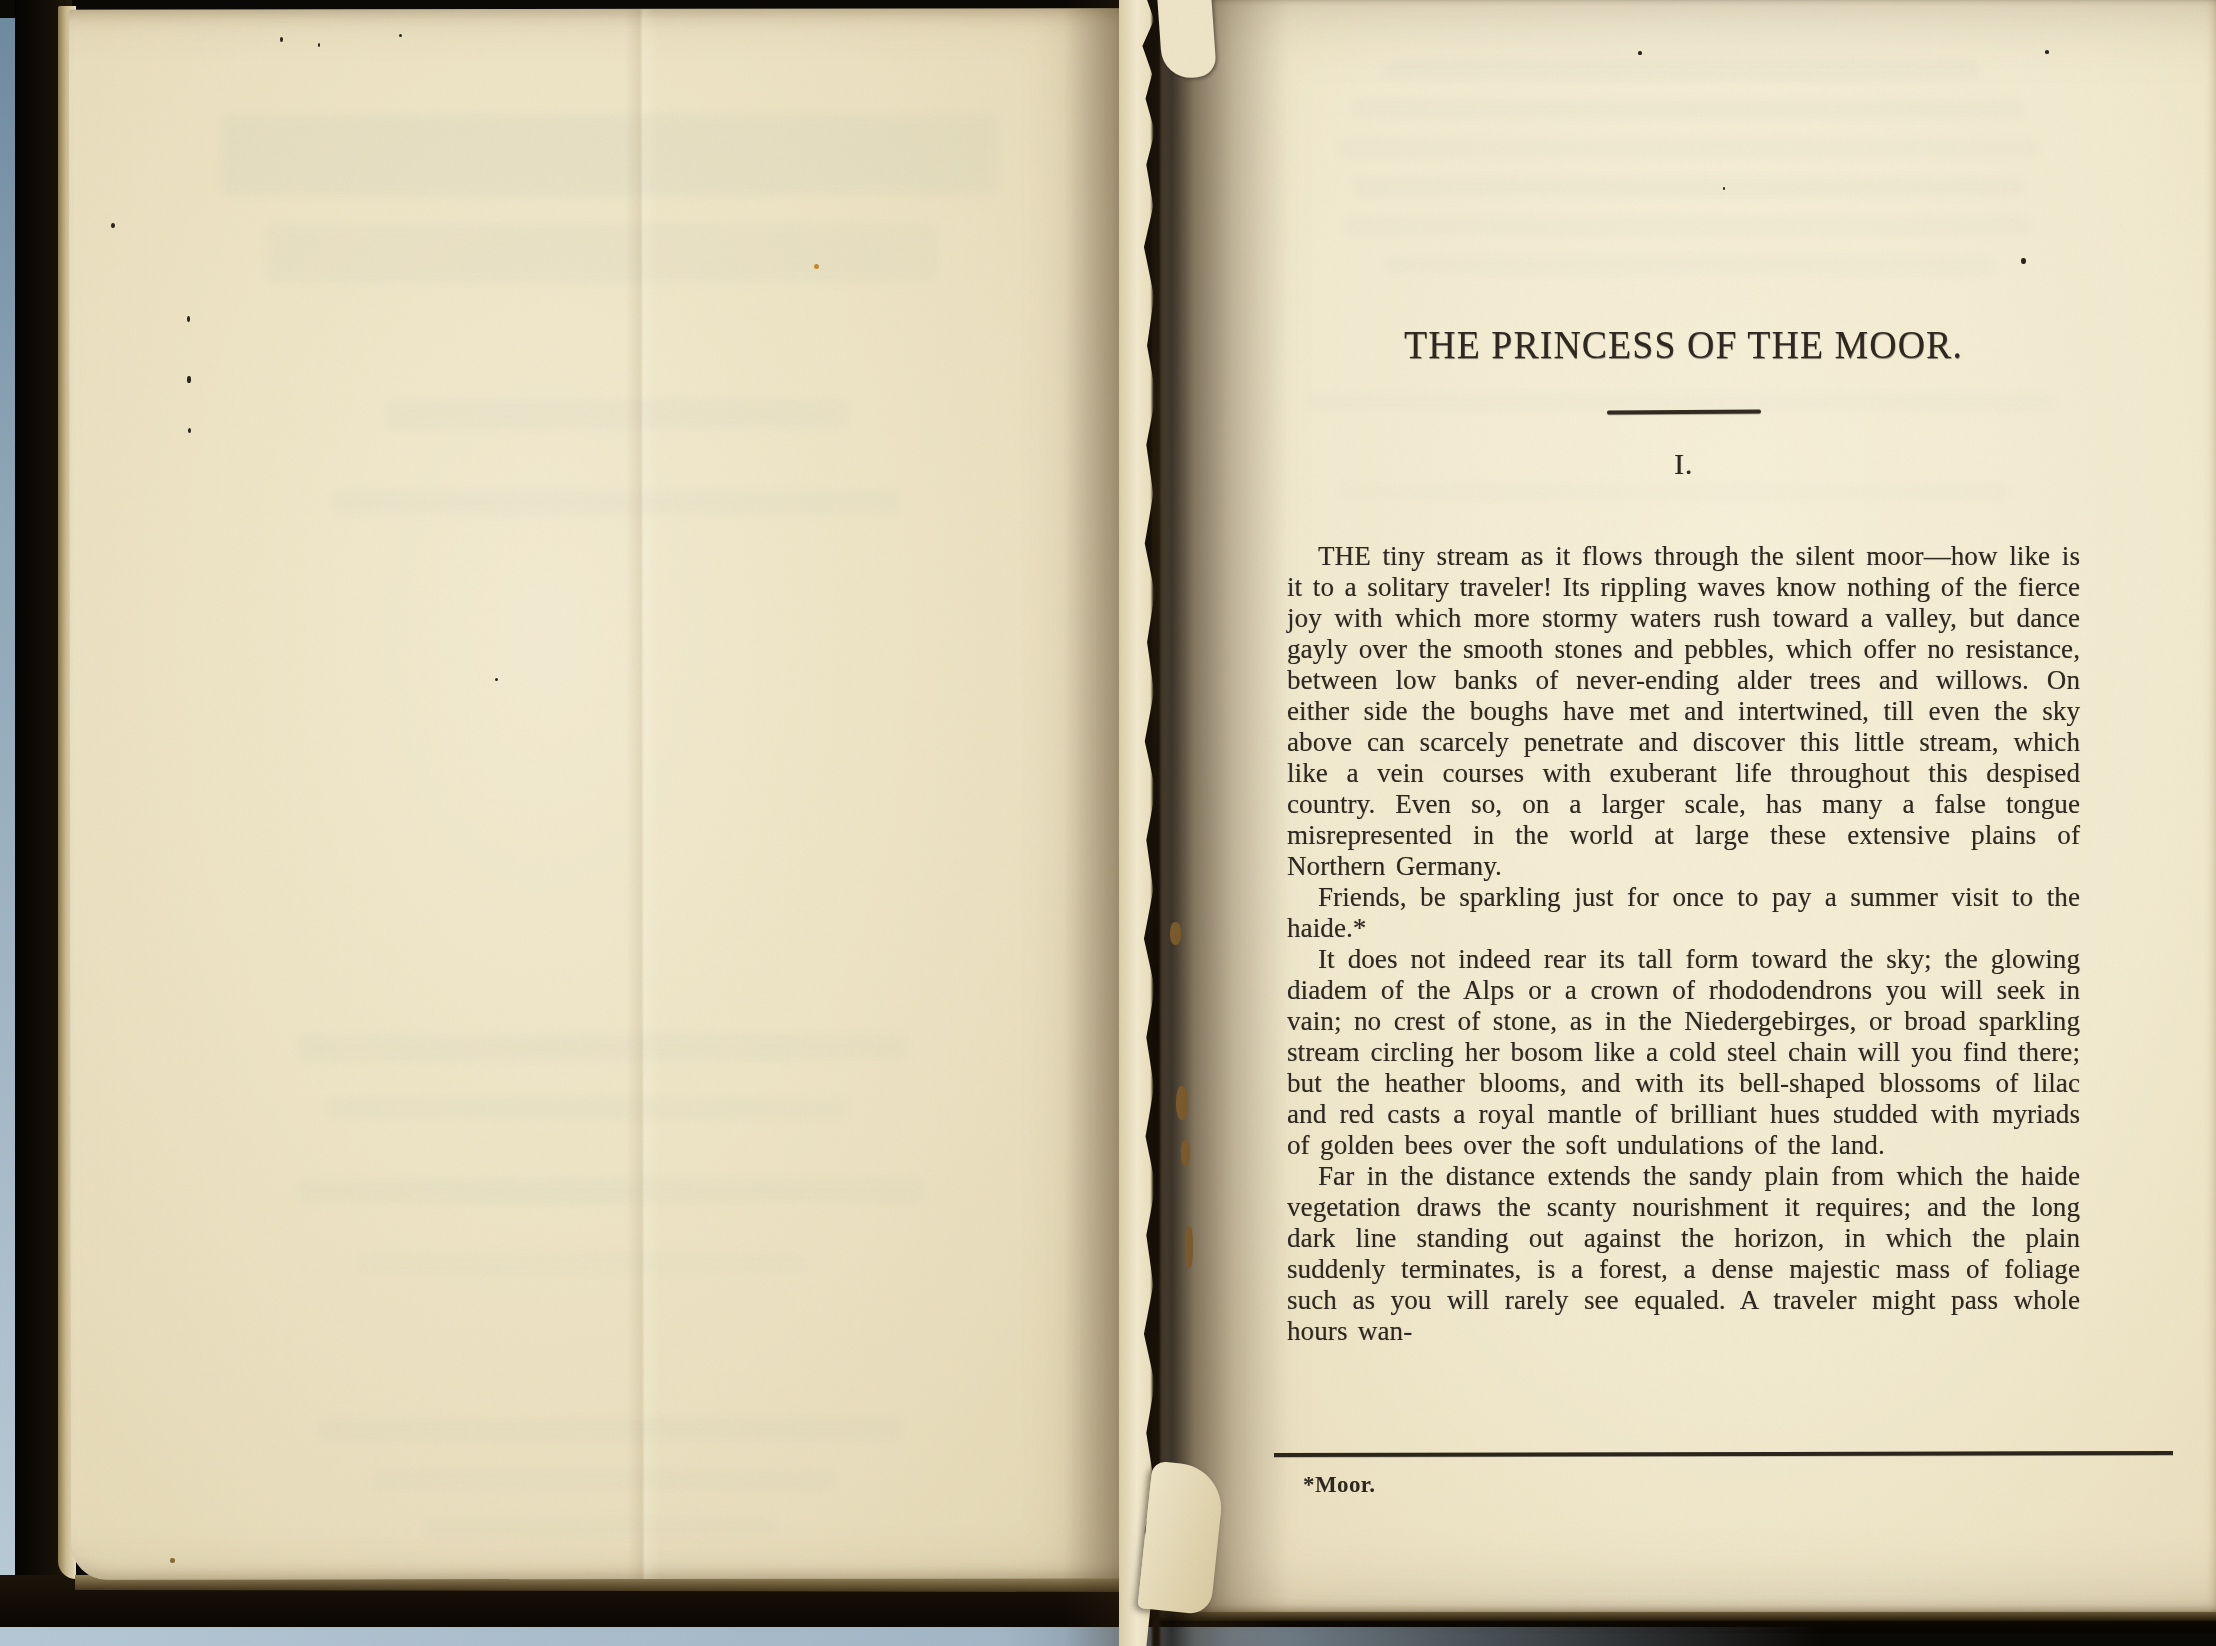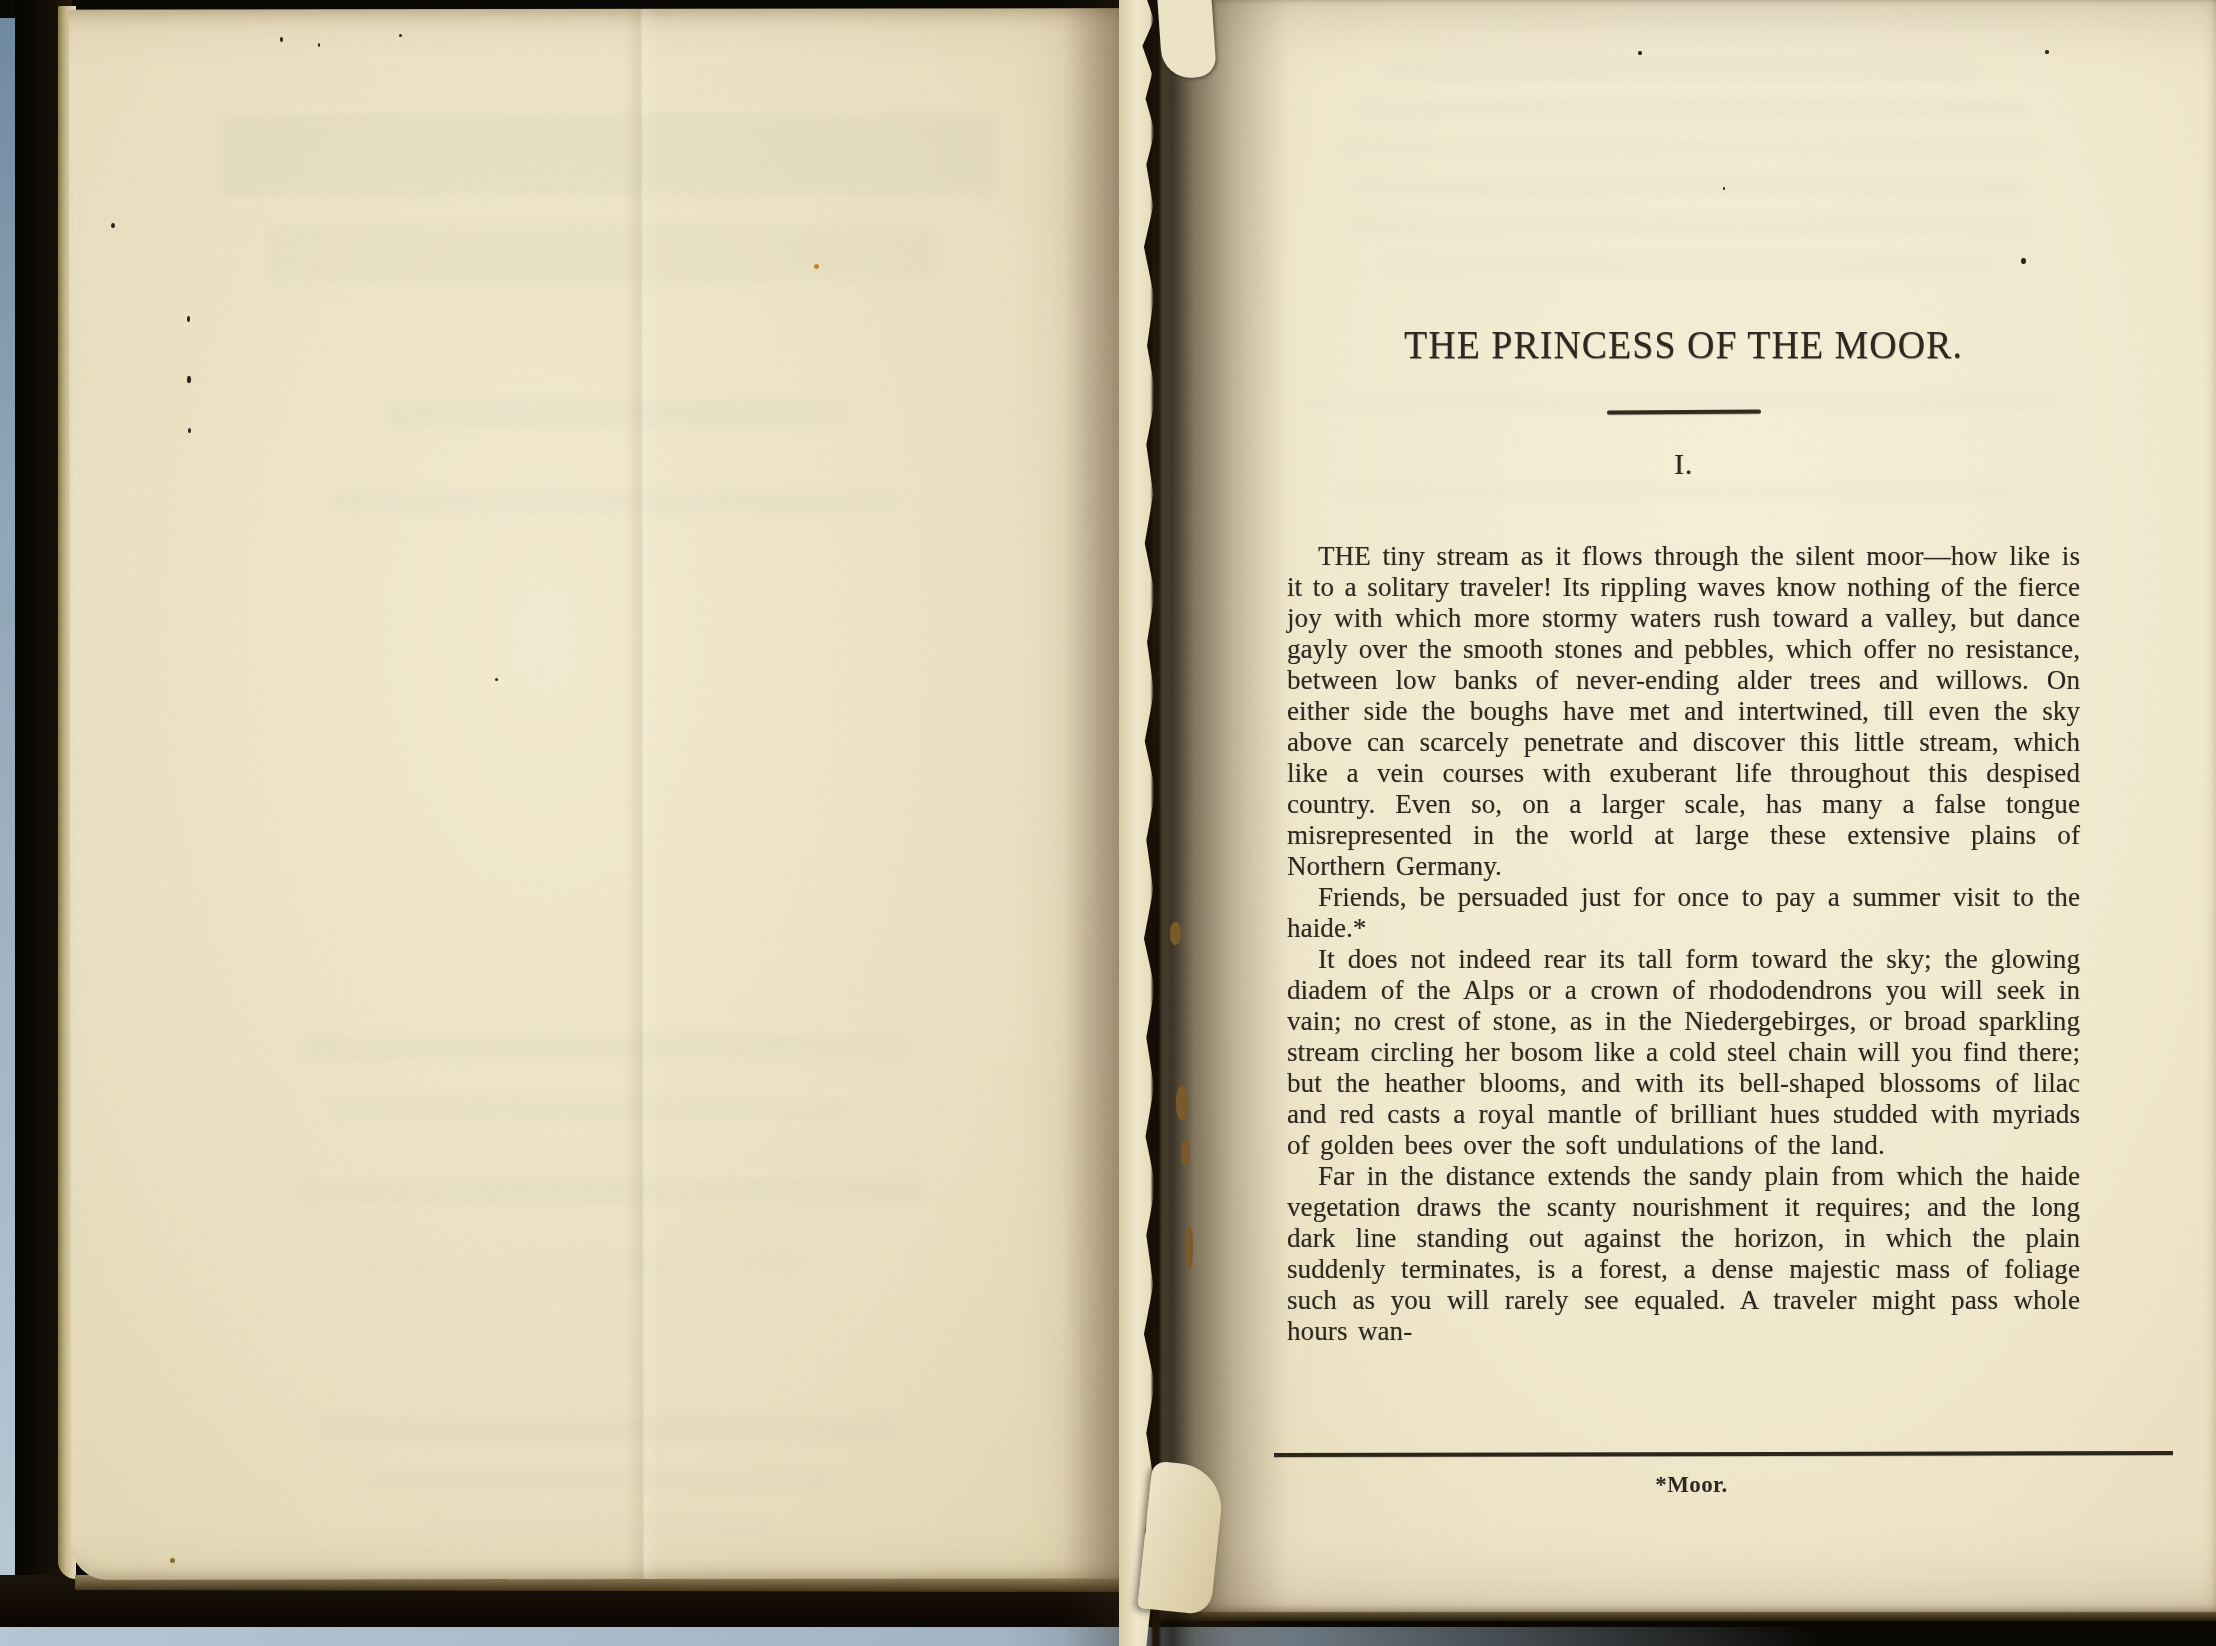--- a/index.html
+++ b/index.html
@@ -68,21 +68,21 @@
     background:#332b20;transform:rotate(-.4deg);border-radius:2.2px;
     box-shadow:0 0.7px 0.7px rgba(45,36,24,.4);}
   .chapter{position:absolute;top:447px;left:0;width:100%;text-align:center;font-size:30px;
     letter-spacing:0.7px;text-shadow:0.4px 0.4px 0.7px rgba(45,36,24,.5);}
   .body{position:absolute;top:541px;left:0;width:100%;font-size:27px;line-height:31px;
     text-align:justify;word-spacing:.13em;letter-spacing:0.1px;
     text-shadow:0.3px 0.4px 0.7px rgba(45,36,24,.42);}
   .body p{margin:0;text-indent:31px;}
   .footnote-rule{position:absolute;top:1452px;left:-13.5px;width:899px;height:3.7px;background:#2c251b;
     transform:rotate(-.12deg);box-shadow:0 0.7px 0 rgba(44,37,27,.35);}
-  .footnote{position:absolute;top:1472px;left:8px;width:100%;text-align:center;font-size:23px;
+  .footnote{position:absolute;top:1472px;left:16px;width:100%;text-align:left;font-size:23px;
     font-weight:bold;letter-spacing:0.4px;}
 
   
   .ghost{position:absolute;background:#96a6a2;filter:blur(4.5px);border-radius:10.5px;pointer-events:none;}
   .crease{position:absolute;left:556px;top:0;width:33px;height:100%;pointer-events:none;
     background:linear-gradient(90deg,rgba(120,95,55,0),rgba(120,95,55,.12) 45%,
       rgba(255,255,240,.18) 55%,rgba(120,95,55,0));}
   .speck{position:absolute;background:#2a241a;border-radius:50%;}
   .tearspot{position:absolute;background:#7b5a2c;border-radius:45%;filter:blur(0.7px);}
   .grain{position:absolute;left:0;top:0;pointer-events:none;mix-blend-mode:multiply;opacity:.8;}
@@ -125,21 +125,21 @@
     <div class="ghost" style="left:225px;top:255px;width:614px;height:19.5px;opacity:.04"></div>
     <div class="ghost" style="left:150px;top:393px;width:749px;height:18px;opacity:.035"></div>
     <div class="ghost" style="left:180px;top:483px;width:674px;height:18px;opacity:.03"></div>
 
     <div class="text-col">
       <h1 class="title">THE PRINCESS OF THE MOOR.</h1>
       <div class="divider"></div>
       <div class="chapter">I.</div>
       <div class="body">
         <p>THE tiny stream as it flows through the silent moor—how like is it to a solitary traveler!  Its rippling waves know nothing of the fierce joy with which more stormy waters rush toward a valley, but dance gayly over the smooth stones and pebbles, which offer no resistance, between low banks of never-ending alder trees and willows.  On either side the boughs have met and intertwined, till even the sky above can scarcely penetrate and discover this little stream, which like a vein courses with exuberant life throughout this despised country.  Even so, on a larger scale, has many a false tongue misrepresented in the world at large these extensive plains of Northern Germany.</p>
-        <p>Friends, be persuaded just for once to pay a summer visit to the haide.*</p>
+        <p>Friends, be sparkling just for once to pay a summer visit to the haide.*</p>
         <p>It does not indeed rear its tall form toward the sky; the glowing diadem of the Alps or a crown of rhododendrons you will seek in vain; no crest of stone, as in the Niedergebirges, or broad sparkling stream circling her bosom like a cold steel chain will you find there; but the heather blooms, and with its bell-shaped blossoms of lilac and red casts a royal mantle of brilliant hues studded with myriads of golden bees over the soft undulations of the land.</p>
         <p>Far in the distance extends the sandy plain from which the haide vegetation draws the scanty nourishment it requires; and the long dark line standing out against the horizon, in which the plain suddenly terminates, is a forest, a dense majestic mass of foliage such as you will rarely see equaled.  A traveler might pass whole hours wan-</p>
       </div>
       <div class="footnote-rule"></div>
       <div class="footnote">*Moor.</div>
     </div>
   </div>
 
   <div class="gutter-shadow"></div>
   <div class="torn-strip"></div>

